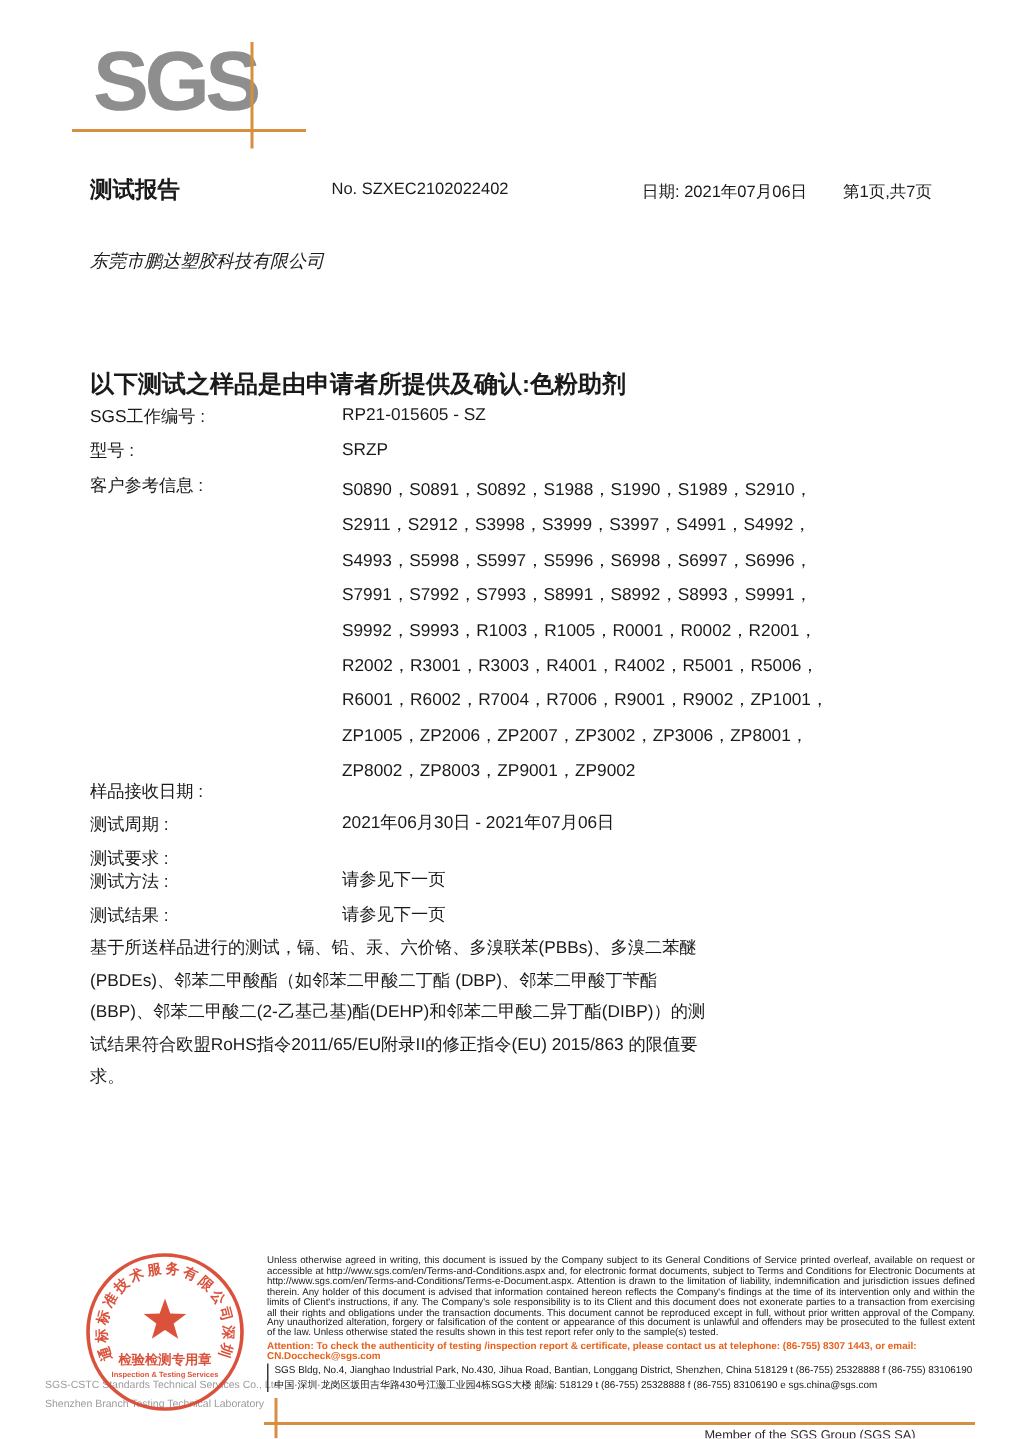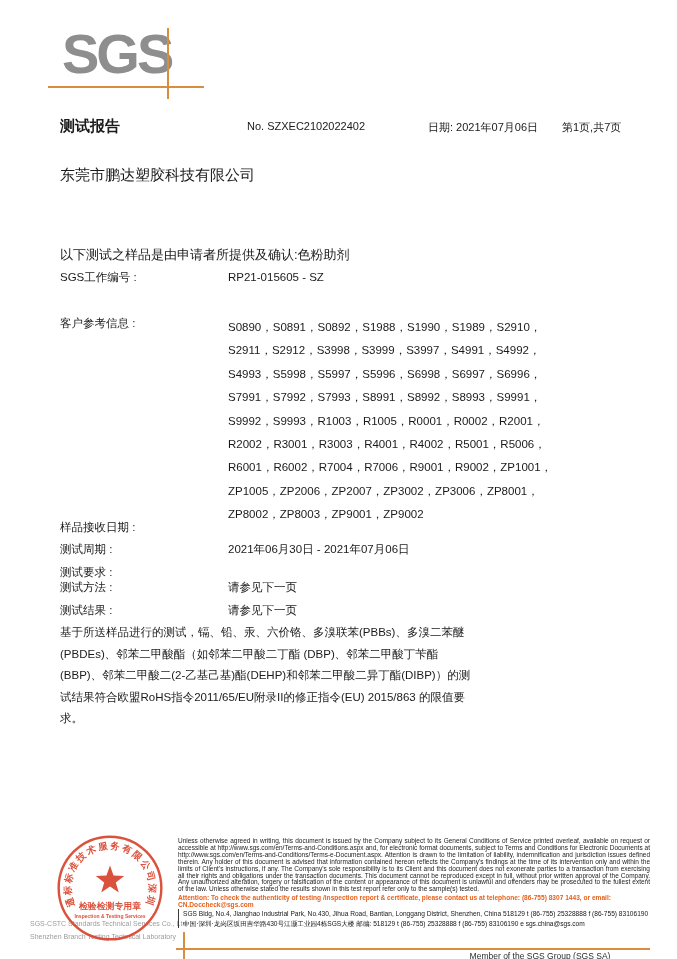--- a/index.html
+++ b/index.html
@@ -7,27 +7,27 @@
     position:relative;width:677px;height:959px;background:#ffffff;overflow:hidden;
     font-family:"Liberation Sans","DejaVu Sans",sans-serif;color:#1a1a1a;
   }
   
   .sgs-logo{position:absolute;left:62px;top:24px;font-size:56px;font-weight:bold;
     color:#8e8e8e;letter-spacing:-3px;line-height:60px;}
   .logo-hline{position:absolute;left:48px;top:86px;width:156px;height:2px;background:#d98e3f;}
   .logo-vline{position:absolute;left:167px;top:28px;width:2px;height:71px;background:#d98e3f;}
   .title-row{position:absolute;left:0;top:120px;width:677px;font-size:11px;}
   .rpt-title{position:absolute;left:60px;top:-3px;font-size:15px;font-weight:bold;text-align:center;}
-  .rpt-no{position:absolute;left:247px;top:0;}
+  .rpt-no{position:absolute;left:221px;top:0;}
   .rpt-date{position:absolute;left:428px;top:0;}
   .rpt-page{position:absolute;left:562px;top:0;}
   
-  .applicant{position:absolute;left:60px;top:163px;font-size:15px;line-height:23px;}
+  .applicant{position:absolute;left:60px;top:163px;font-size:12px;line-height:23px;font-style:italic;}
   
-  .statement{position:absolute;left:60px;top:246px;font-size:13px;}
+  .statement{position:absolute;left:60px;top:246px;font-size:16px;font-weight:bold;}
   .field-row{position:absolute;left:60px;width:586px;display:flex;font-size:11.5px;}
   .flabel{width:168px;flex:0 0 168px;}
   .fvalue{flex:1;line-height:23.4px;margin-top:-5.5px;padding-top:5.5px;}
   .fvalue.single{line-height:14px;margin-top:0;padding-top:0;}
   .multiline{white-space:pre-line;}
   .conclusion .fvalue{line-height:21.5px;margin-top:-5px;padding-top:0;max-width:420px;}
   
   .footer-block{position:absolute;left:178px;top:838px;width:472px;}
   .legal{margin:0;font-size:6.5px;line-height:6.9px;text-align:justify;color:#1c1c1c;}
   .attention{margin:1px 0 1px 0;font-size:6.6px;line-height:7px;font-weight:bold;color:#e8611c;}
@@ -57,20 +57,24 @@
 
   <div class="applicant">
     <div>东莞市鹏达塑胶科技有限公司</div>
   </div>
 
   <div class="statement">以下测试之样品是由申请者所提供及确认:色粉助剂</div>
 
   <div class="field-row" style="top:270px">
     <span class="flabel">SGS工作编号 :</span>
     <span class="fvalue single">RP21-015605 - SZ</span>
+  </div>
+  <div class="field-row" style="top:293px">
+    <span class="flabel">型号 :</span>
+    <span class="fvalue single">SRZP</span>
   </div>
   <div class="field-row" style="top:316px">
     <span class="flabel">客户参考信息 :</span>
     <span class="fvalue multiline">S0890，S0891，S0892，S1988，S1990，S1989，S2910，
 S2911，S2912，S3998，S3999，S3997，S4991，S4992，
 S4993，S5998，S5997，S5996，S6998，S6997，S6996，
 S7991，S7992，S7993，S8991，S8992，S8993，S9991，
 S9992，S9993，R1003，R1005，R0001，R0002，R2001，
 R2002，R3001，R3003，R4001，R4002，R5001，R5006，
 R6001，R6002，R7004，R7006，R9001，R9002，ZP1001，

